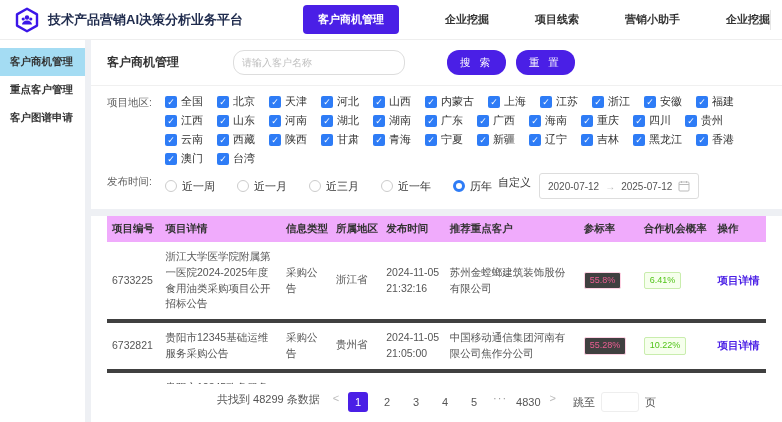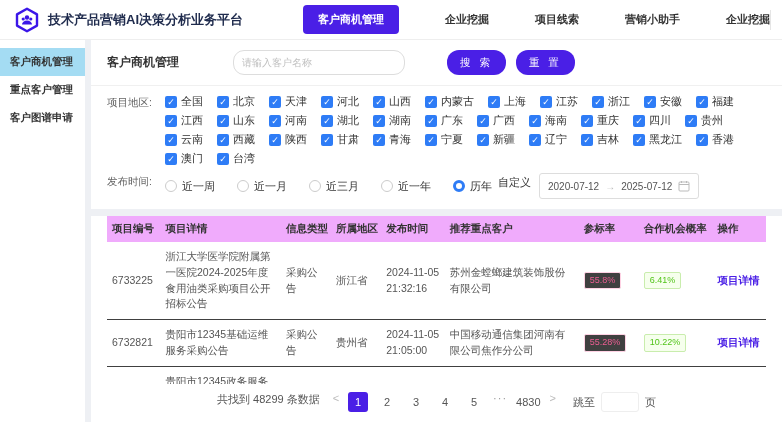--- a/index.html
+++ b/index.html
@@ -51,25 +51,25 @@
   .date-range { display:flex; align-items:center; gap:6px; border:1px solid #ddd; border-radius:3px;
     height:24px; padding:12px 8px; color:#555; font-size:10px; }
   .date-range .arrow { color:#bbb; }
   .cal-icon { width:12px; height:12px; color:#bbb; }
 
   
   .table-card { background:#fff; margin-top:7px; flex:1; display:flex; flex-direction:column; overflow:hidden; }
   .table-scroll { height:243px; overflow:hidden; padding:0 16px; }
   table { width:100%; border-collapse:collapse; table-layout:fixed; }
   th { background:#f0abfc; font-size:10.5px; text-align:left; padding:6px 5px; color:#333; font-weight:bold; white-space:nowrap; }
-  td { font-size:10.5px; color:#555; padding:7px 5px; vertical-align:middle; border-bottom:1px solid #404040; line-height:1.5;margin-top:35px; }
+  td { font-size:10.5px; color:#555; padding:7px 5px; vertical-align:middle; border-bottom:4px solid #404040; line-height:1.5;margin-top:35px; }
   th:nth-child(1),td:nth-child(1){width:8%;}
   th:nth-child(2),td:nth-child(2){width:18%;}
   th:nth-child(3),td:nth-child(3){width:7.5%;}
-  th:nth-child(4),td:nth-child(4){width:7.5%;}
+  th:nth-child(4),td:nth-child(4){width:7.5%;font-family:Liberation Mono, monospace;}
   th:nth-child(5),td:nth-child(5){width:9.5%;}
   th:nth-child(6),td:nth-child(6){width:20%;}
   th:nth-child(7),td:nth-child(7){width:9%;}
   th:nth-child(8),td:nth-child(8){width:11%;}
   th:nth-child(9),td:nth-child(9){width:8%;}
   .badge { display:inline-block; font-size:9px; padding:1px 5px; border-radius:2px; }
   .badge.pink { color:#ed5e93; background:#404040; border:1px solid #ffd2e4; }
   .badge.green { color:#52c41a; background:#f6ffed; border:1px solid #c9edad; }
   .link { color:#4a1fe6; font-weight:bold; cursor:pointer; white-space:nowrap; }
 

